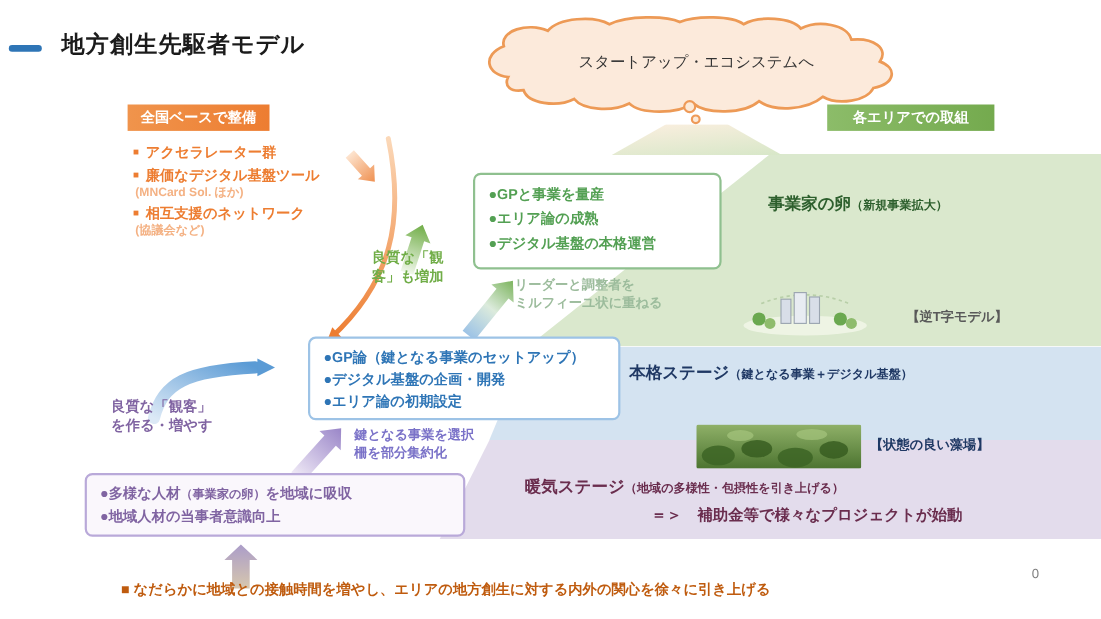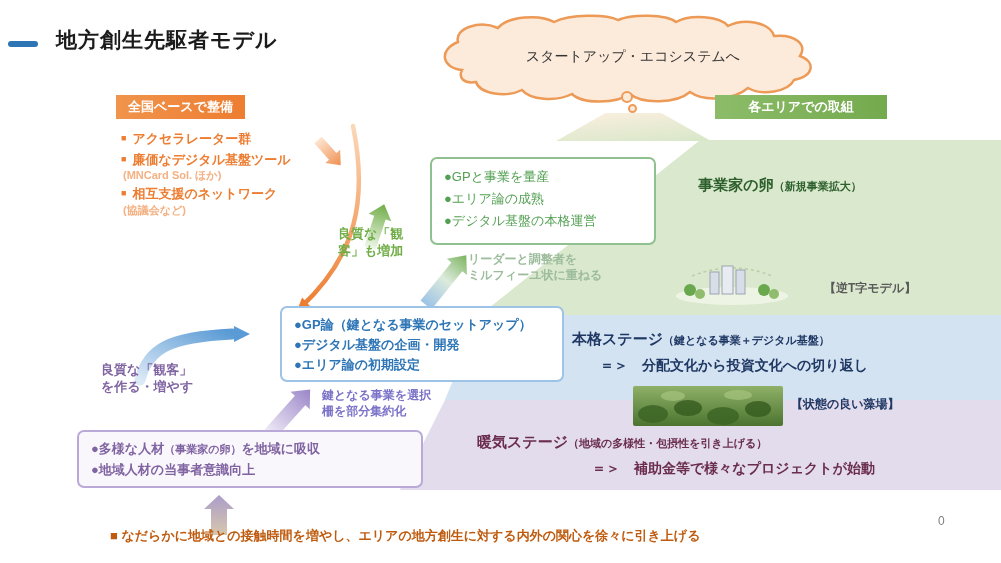--- a/index.html
+++ b/index.html
@@ -19,42 +19,42 @@
           background:linear-gradient(175deg,#fcefe0,#d7e7c8);clip-path:polygon(32% 0,68% 0,100% 100%,0 100%)}
 
   .nat-header{position:absolute;left:116px;top:95px;padding:3px 12px;background:linear-gradient(90deg,#f0944c,#ed7d31);
               color:#fff;font-weight:700;font-size:13px;z-index:3}
   .nat-list{position:absolute;left:121px;top:127px;width:240px;z-index:3}
   .nat-item{display:flex;align-items:flex-start;margin-top:3px}
   .nat-bullet{color:#ed7d31;font-size:9px;margin:3px 6px 0 0}
   .nat-label{color:#ed7d31;font-weight:700;font-size:13px;line-height:1.35}
   .nat-sub{margin-left:2px;color:#f4b183;font-weight:700;font-size:11px;line-height:1.3}
 
-  .area-header{position:absolute;left:715px;top:95px;width:172px;text-align:center;padding:3px 0;
+  .area-header{position:absolute;left:752px;top:95px;width:152px;text-align:center;padding:3px 0;
                background:linear-gradient(90deg,#8cbc69,#74aa4e);color:#fff;font-weight:700;font-size:13px;z-index:3}
 
   .band{position:absolute;z-index:1}
   .band-green{left:460px;top:140px;width:541px;height:175px;background:#dae8cd;clip-path:polygon(44.4% 0,100% 0,100% 100%,3.7% 100%)}
   .band-blue{left:430px;top:315px;width:571px;height:85px;background:#d4e3f1;clip-path:polygon(8.8% 0,100% 0,100% 100%,2.6% 100%)}
   .band-purple{left:390px;top:400px;width:611px;height:90px;background:#e3dcec;clip-path:polygon(9% 0,100% 0,100% 100%,1.6% 100%)}
 
   .stage1-block{position:absolute;left:660px;top:176px;width:240px;text-align:center;color:#2d5f2d;z-index:3}
   .stage-name{font-size:15px;font-weight:700}
   .stage-paren{font-size:11px;font-weight:700}
   .stage1-desc{font-size:13px;font-weight:700;margin-top:2px;line-height:1.4}
   .caption-invt{position:absolute;left:824px;top:280px;font-size:12px;font-weight:700;color:#595959;z-index:3}
   .caption-moba{position:absolute;left:791px;top:396px;font-size:12px;font-weight:700;color:#1f3864;z-index:3}
   .stage2-name{position:absolute;left:572px;top:330px;color:#1f3864;z-index:3}
   .stage2-desc{position:absolute;left:600px;top:357px;color:#1f3864;font-size:14px;font-weight:700;z-index:3}
   .stage3-name{position:absolute;left:477px;top:433px;color:#6a2d4e;z-index:3}
   .stage3-desc{position:absolute;left:592px;top:460px;color:#6a2d4e;font-size:14px;font-weight:700;z-index:3}
 
   .box{position:absolute;background:#fff;border-radius:7px;z-index:3;padding:7px 12px}
   .box-expand{left:430px;top:157px;width:226px;height:88px;border:2.5px solid #8fc08f}
-  .box-expand .bi{color:#53a053;font-size:13px;font-weight:400;line-height:1.7}
+  .box-expand .bi{color:#53a053;font-size:13px;font-weight:700;line-height:1.7}
   .box-main{left:280px;top:306px;width:284px;height:76px;border:2.5px solid #9dc3e6}
   .box-main .bi{color:#2e75b6;font-size:13px;font-weight:700;line-height:1.55}
   .box-warmup{left:77px;top:430px;width:346px;height:58px;border:2.5px solid #b9a9d9;background:#faf7fc}
   .box-warmup .bi{color:#8064a2;font-size:13px;font-weight:700;line-height:1.6}
   .small-inline{font-size:11px}
 
   .ann{position:absolute;z-index:3;font-weight:700;line-height:1.3}
   .ann-grow{left:338px;top:226px;color:#70ad47;font-size:13px}
   .ann-leaders{left:468px;top:252px;color:#9cbc9c;font-size:12px}
   .ann-make{left:101px;top:362px;color:#8064a2;font-size:13px}
@@ -108,21 +108,20 @@
   <div class="area-header">各エリアでの取組</div>
 
   <div class="stage1-block">
     <span class="stage-name">事業家の卵</span><span class="stage-paren">（新規事業拡大）</span>
   </div>
   <div class="caption-invt">【逆T字モデル】</div>
 
   <div class="stage2-name">
     <span class="stage-name">本格ステージ</span><span class="stage-paren">（鍵となる事業＋デジタル基盤）</span>
   </div>
-  <div class="stage2-desc">＝＞　分配文化から投資文化への切り返し</div>
   <div class="caption-moba">【状態の良い藻場】</div>
 
   <div class="stage3-name">
     <span class="stage-name">暖気ステージ</span><span class="stage-paren">（地域の多様性・包摂性を引き上げる）</span>
   </div>
   <div class="stage3-desc">＝＞　補助金等で様々なプロジェクトが始動</div>
 
   <svg class="illu-invt" width="120" height="62">
     <ellipse cx="60" cy="50" rx="56" ry="9" fill="#eef4e4"></ellipse>
     <path d="M20,30 Q60,14 100,30" fill="none" stroke="#b8cfa8" stroke-width="1.5" stroke-dasharray="3,3"></path>

